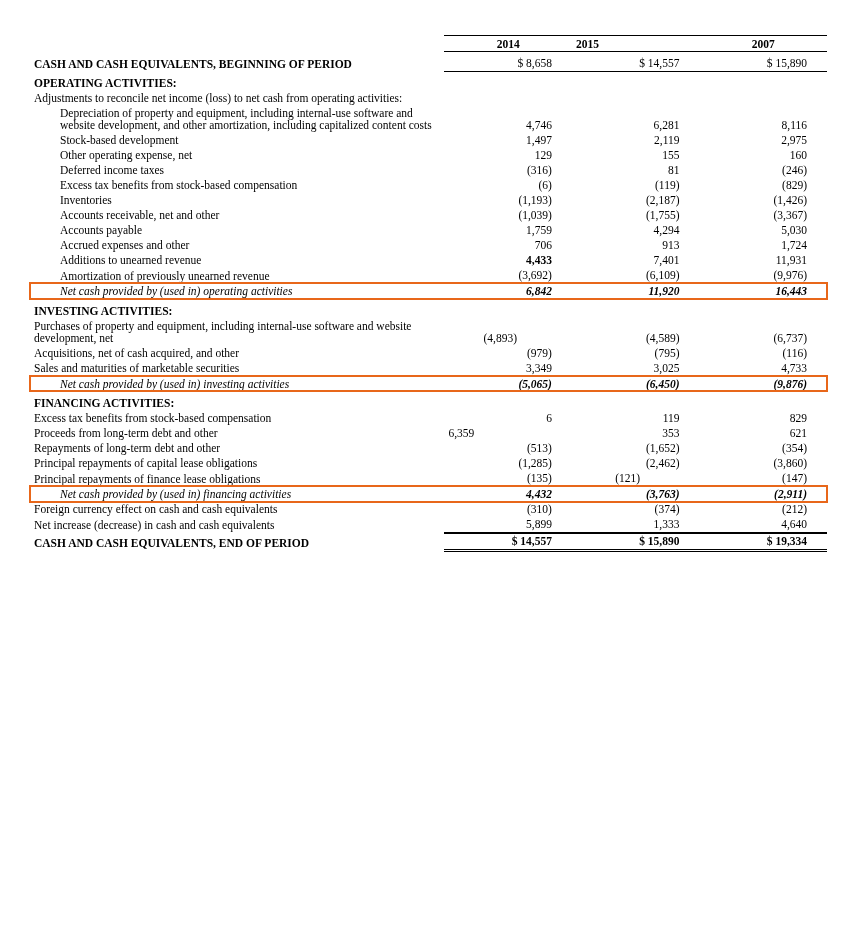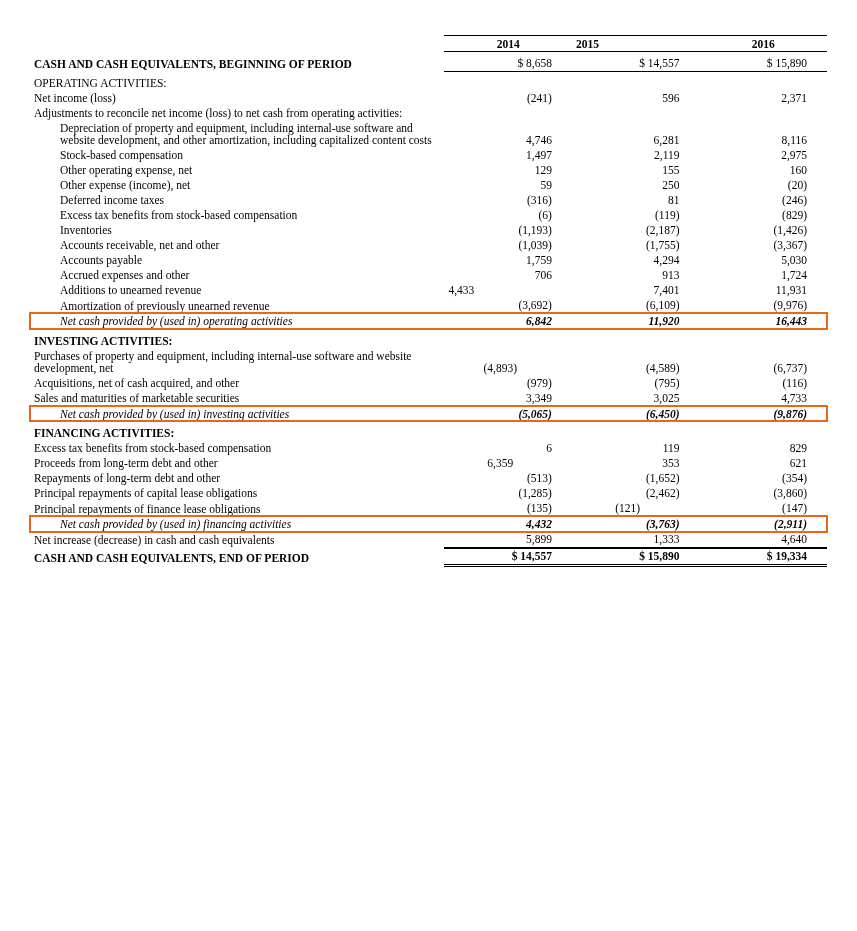--- a/index.html
+++ b/index.html
@@ -55,73 +55,61 @@
 <table>
   <thead>
     <tr>
       <td class="col-label"></td>
       <td colspan="3" class="period-header"></td>
     </tr>
     <tr>
       <td class="col-label"></td>
       <td class="col-num" id="year-0" style="text-align:center; font-weight:bold; border-bottom:1px solid #000; border-top:1px solid #000;">2014</td>
       <td class="col-num" id="year-1" style="text-align:left; font-weight:bold; border-bottom:1px solid #000; border-top:1px solid #000;">2015</td>
-      <td class="col-num" id="year-2" style="text-align:center; font-weight:bold; border-bottom:1px solid #000; border-top:1px solid #000;">2016</td>
+      <td class="col-num" id="year-2" style="text-align:center; font-weight:bold; border-bottom:1px solid #000; border-top:1px solid #000;">2007</td>
     </tr>
   </thead>
   <tbody id="table-body">
       <tr>
         <td style="font-weight: bold; padding-top: 6px;">CASH AND CASH EQUIVALENTS, BEGINNING OF PERIOD</td>
         <td style="text-align: right; padding-right: 20px; border-bottom: 1px solid rgb(0, 0, 0);">$ 8,658</td>
         <td style="text-align: right; padding-right: 20px; border-bottom: 1px solid rgb(0, 0, 0);">$ 14,557</td>
         <td style="text-align: right; padding-right: 20px; border-bottom: 1px solid rgb(0, 0, 0);">$ 15,890</td>
       </tr>
       <tr>
-        <td style="font-weight: normal; padding-top: 6px; margin-top: 32px;">OPERATING ACTIVITIES:</td>
-        <td style="text-align: right; padding-right: 20px;"></td>
-        <td style="text-align: right; padding-right: 20px;"></td>
-        <td style="text-align: right; padding-right: 20px;"></td>
-      </tr>
-      <tr>
-        <td>Net income (loss)</td>
-        <td style="text-align: right; padding-right: 20px;">(241)</td>
-        <td style="text-align: right; padding-right: 20px;">596</td>
-        <td style="text-align: right; padding-right: 20px;">2,371</td>
+        <td style="font-weight: bold; padding-top: 6px; margin-top: 32px;">OPERATING ACTIVITIES:</td>
+        <td style="text-align: right; padding-right: 20px;"></td>
+        <td style="text-align: right; padding-right: 20px;"></td>
+        <td style="text-align: right; padding-right: 20px;"></td>
       </tr>
       <tr>
         <td>Adjustments to reconcile net income (loss) to net cash from operating activities:</td>
         <td style="text-align: right; padding-right: 20px;"></td>
         <td style="text-align: right; padding-right: 20px;"></td>
         <td style="text-align: right; padding-right: 20px;"></td>
       </tr>
       <tr>
         <td style="padding-left: 30px;">Depreciation of property and equipment, including internal-use software and website development, and other amortization, including capitalized content costs</td>
         <td style="text-align: right; padding-right: 20px;">4,746</td>
         <td style="text-align: right; padding-right: 20px;">6,281</td>
         <td style="text-align: right; padding-right: 20px;">8,116</td>
       </tr>
       <tr>
-        <td style="padding-left: 30px;">Stock-based compensation</td>
+        <td style="padding-left: 30px;">Stock-based development</td>
         <td style="text-align: right; padding-right: 20px;">1,497</td>
         <td style="text-align: right; padding-right: 20px;">2,119</td>
         <td style="text-align: right; padding-right: 20px;">2,975</td>
       </tr>
       <tr>
         <td style="padding-left: 30px;">Other operating expense, net</td>
         <td style="text-align: right; padding-right: 20px;">129</td>
         <td style="text-align: right; padding-right: 20px;">155</td>
         <td style="text-align: right; padding-right: 20px;">160</td>
       </tr>
       <tr>
-        <td style="padding-left: 30px;">Other expense (income), net</td>
-        <td style="text-align: right; padding-right: 20px;">59</td>
-        <td style="text-align: right; padding-right: 20px;">250</td>
-        <td style="text-align: right; padding-right: 20px;">(20)</td>
-      </tr>
-      <tr>
         <td style="padding-left: 30px;">Deferred income taxes</td>
         <td style="text-align: right; padding-right: 20px;">(316)</td>
         <td style="text-align: right; padding-right: 20px;">81</td>
         <td style="text-align: right; padding-right: 20px;">(246)</td>
       </tr>
       <tr>
         <td style="padding-left: 30px;">Excess tax benefits from stock-based compensation</td>
         <td style="text-align: right; padding-right: 20px;">(6)</td>
         <td style="text-align: right; padding-right: 20px;">(119)</td>
         <td style="text-align: right; padding-right: 20px;">(829)</td>
@@ -145,21 +133,21 @@
         <td style="text-align: right; padding-right: 20px;">5,030</td>
       </tr>
       <tr>
         <td style="padding-left: 30px;">Accrued expenses and other</td>
         <td style="text-align: right; padding-right: 20px;">706</td>
         <td style="text-align: right; padding-right: 20px;">913</td>
         <td style="text-align: right; padding-right: 20px;">1,724</td>
       </tr>
       <tr>
         <td style="padding-left: 30px;">Additions to unearned revenue</td>
-        <td style="padding-right: 20px;">4,433</td>
+        <td style="text-align: right; padding-right: 20px; font-weight: bold;">4,433</td>
         <td style="text-align: right; padding-right: 20px;">7,401</td>
         <td style="text-align: right; padding-right: 20px;">11,931</td>
       </tr>
       <tr>
         <td style="padding-left: 30px;">Amortization of previously unearned revenue</td>
         <td style="text-align: right; padding-right: 20px;">(3,692)</td>
         <td style="text-align: right; padding-right: 20px;">(6,109)</td>
         <td style="text-align: right; padding-right: 20px;">(9,976)</td>
       </tr>
       <tr style="outline: rgb(232, 103, 26) solid 2.5px; outline-offset: -1px;">
@@ -205,21 +193,21 @@
         <td style="text-align: right; padding-right: 20px;"></td>
       </tr>
       <tr>
         <td>Excess tax benefits from stock-based compensation</td>
         <td style="text-align: right; padding-right: 20px;">6</td>
         <td style="text-align: right; padding-right: 20px;">119</td>
         <td style="text-align: right; padding-right: 20px;">829</td>
       </tr>
       <tr>
         <td>Proceeds from long-term debt and other</td>
-        <td style="text-align: center; padding-right: 20px;">6,359</td>
+        <td style="text-align: left; padding-right: 20px;">6,359</td>
         <td style="text-align: right; padding-right: 20px;">353</td>
         <td style="text-align: right; padding-right: 20px;">621</td>
       </tr>
       <tr>
         <td>Repayments of long-term debt and other</td>
         <td style="text-align: right; padding-right: 20px;">(513)</td>
         <td style="text-align: right; padding-right: 20px;">(1,652)</td>
         <td style="text-align: right; padding-right: 20px;">(354)</td>
       </tr>
       <tr>
@@ -234,20 +222,26 @@
         <td style="text-align: center; padding-right: 20px;">(121)</td>
         <td style="text-align: right; padding-right: 20px;">(147)</td>
       </tr>
       <tr style="outline: rgb(232, 103, 26) solid 2.5px; outline-offset: -1px;">
         <td style="font-style: italic; padding-left: 30px;">Net cash provided by (used in) financing activities</td>
         <td style="text-align: right; padding-right: 20px; border-top: 1px solid rgb(0, 0, 0); font-style: italic; font-weight: bold; margin-top: 48px;">4,432</td>
         <td style="text-align: right; padding-right: 20px; border-top: 1px solid rgb(0, 0, 0); font-style: italic; font-weight: bold;">(3,763)</td>
         <td style="text-align: right; padding-right: 20px; border-top: 1px solid rgb(0, 0, 0); font-style: italic; font-weight: bold;">(2,911)</td>
       </tr>
       <tr>
+        <td>Foreign currency effect on cash and cash equivalents</td>
+        <td style="text-align: right; padding-right: 20px;">(310)</td>
+        <td style="text-align: right; padding-right: 20px;">(374)</td>
+        <td style="text-align: right; padding-right: 20px;">(212)</td>
+      </tr>
+      <tr>
         <td>Net increase (decrease) in cash and cash equivalents</td>
         <td style="text-align: right; padding-right: 20px;">5,899</td>
         <td style="text-align: right; padding-right: 20px;">1,333</td>
         <td style="text-align: right; padding-right: 20px;">4,640</td>
       </tr>
       <tr>
         <td style="font-weight: bold;">CASH AND CASH EQUIVALENTS, END OF PERIOD</td>
         <td style="text-align: right; padding-right: 20px; border-top: 2px solid rgb(0, 0, 0); border-bottom: 3px double rgb(0, 0, 0); font-weight: bold;">$ 14,557</td>
         <td style="text-align: right; padding-right: 20px; border-top: 2px solid rgb(0, 0, 0); border-bottom: 3px double rgb(0, 0, 0); font-weight: bold;">$ 15,890</td>
         <td style="text-align: right; padding-right: 20px; border-top: 2px solid rgb(0, 0, 0); border-bottom: 3px double rgb(0, 0, 0); font-weight: bold;">$ 19,334</td>

